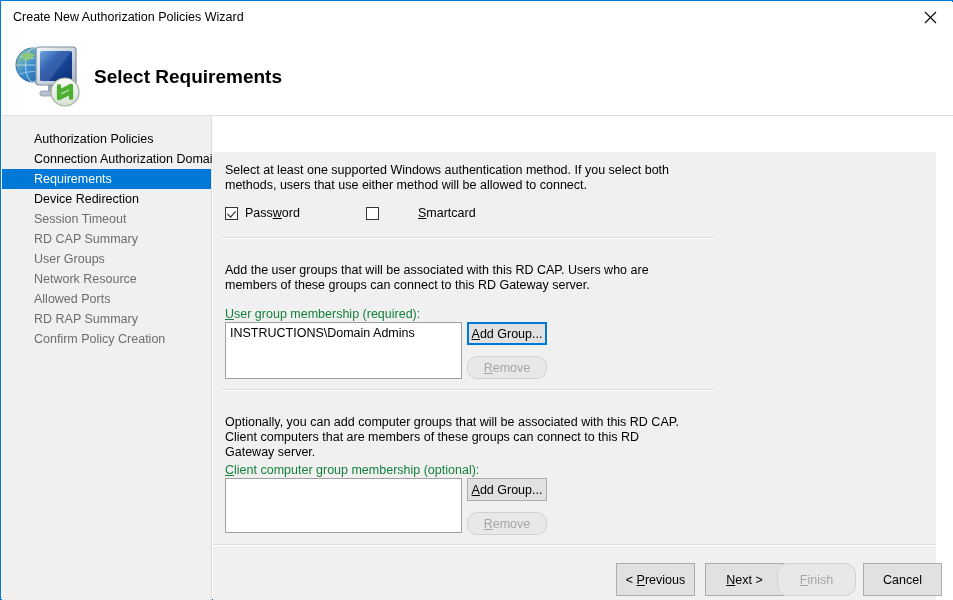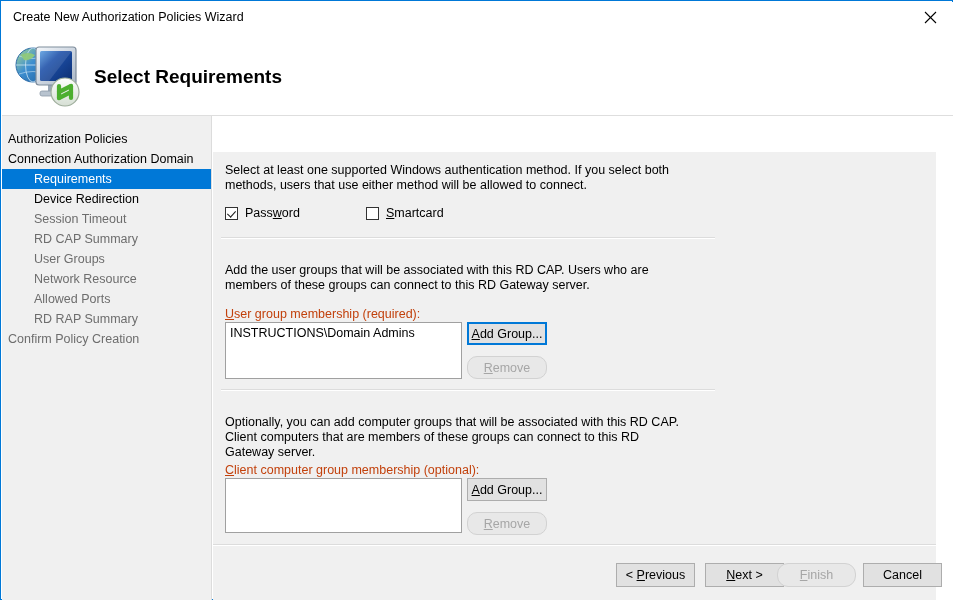--- a/index.html
+++ b/index.html
@@ -93,21 +93,21 @@
     border-right: 1px solid #dcdcdc;
     box-sizing: border-box;
     padding-top: 13px;
   }
   .nav-item {
     height: 20px;
     line-height: 20px;
     font-size: 12.5px;
     color: #000000;
     white-space: nowrap;
-    padding-left: 6px;
+    padding-left: 32px;
     cursor: default;
   }
   .nav-item.child { padding-left: 32px; }
   .nav-item.dim { color: #6d6d6d; }
   .nav-item.selected {
     background: #0078d7;
     color: #ffffff;
   }
 
   
@@ -135,36 +135,36 @@
     color: #000000;
     line-height: 15px;
   }
   #intro-text  { left: 12px; top: 11px;  width: 470px; }
   #user-text   { left: 12px; top: 111px; width: 460px; }
   #client-text { left: 12px; top: 263px; width: 460px; }
 
   .field-label {
     position: absolute;
     font-size: 12.5px;
-    color: #c2410c;
+    color: #15803d;
     white-space: nowrap;
   }
   #user-label   { left: 12px; top: 155px; }
   #client-label { left: 12px; top: 311px; }
 
   
   .check-row {
     position: absolute;
     display: flex;
     align-items: center;
     cursor: default;
     justify-content: center;
   }
   #cb-password  { left: 12px; top: 54px; }
-  #cb-smartcard { left: 153px; top: 54px; }
+  #cb-smartcard { left: 153px; top: 54px; gap: 32px; }
   .cbox {
     width: 13px;
     height: 13px;
     border: 1px solid #333333;
     background: #ffffff;
     box-sizing: border-box;
     position: relative;
     flex: 0 0 auto;
   }
   .cbox.checked::after {
@@ -261,21 +261,21 @@
     left: 212px;
     top: 543px;
     width: 723px;
     height: 1px;
     background: #dcdcdc;
   }
   .footer-btn {
     position: absolute;
     top: 17px;
     width: 79px;
-    height: 24px;
+    height: 33px;
     background: #e1e1e1;
     border: 1px solid #adadad;
     box-sizing: border-box;
     font-size: 12.5px;
     color: #000000;
     display: flex;
     align-items: center;
     justify-content: center;
     white-space: nowrap;
     cursor: default;

